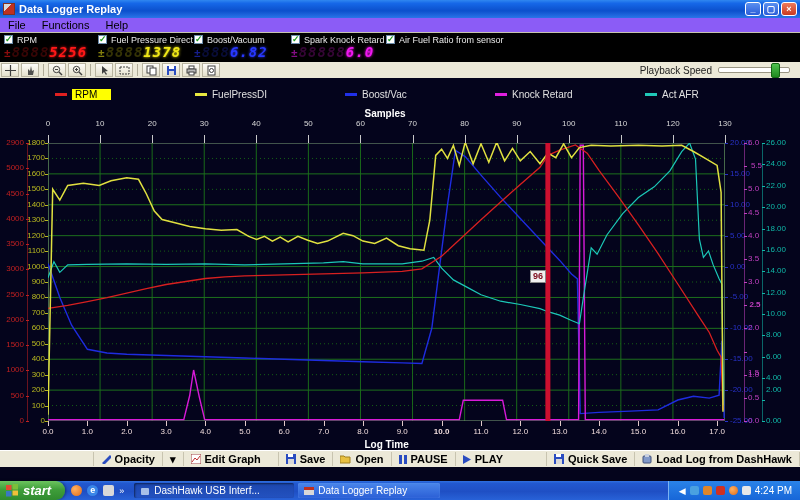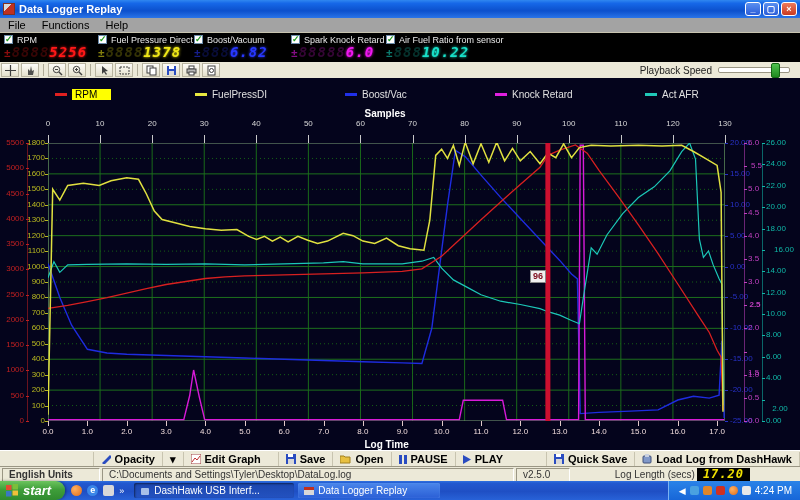--- a/index.html
+++ b/index.html
@@ -7,21 +7,21 @@
 
   
   .titlebar{position:absolute;left:0;top:0;width:800px;height:18px;
     background:linear-gradient(180deg,#3087f0 0%,#1668e8 18%,#0c50cc 60%,#2a74e8 100%);
     display:flex;align-items:center;color:#fff;font-weight:bold;font-size:11px;}
   .titlebar .app-icon{width:12px;height:12px;margin:0 4px 0 3px;background:linear-gradient(135deg,#d8d8d8 0 40%,#c03020 40%);border:1px solid #803020;box-sizing:border-box;}
   .win-btns{margin-left:auto;display:flex;gap:2px;padding-right:3px;}
   .win-btn{width:16px;height:14px;border-radius:3px;border:1px solid #fff;box-sizing:border-box;
     background:linear-gradient(180deg,#5a90f0,#2a5cd8);color:#fff;font-size:9px;line-height:12px;text-align:center;font-weight:bold;}
   .win-btn.close{background:linear-gradient(180deg,#ee7a5a,#c93a22);}
-  .menubar{position:absolute;left:0;top:18px;width:800px;height:14px;background:#a3a3a3;border-bottom:1px solid #c8c4b0;
+  .menubar{position:absolute;left:0;top:18px;width:800px;height:14px;background:#8b5cf6;border-bottom:1px solid #c8c4b0;
     display:flex;align-items:center;font-size:11px;color:#000;}
   .menu-item{padding:0 8px;}
 
   
   .sigpanel{position:absolute;left:0;top:33px;width:800px;height:29px;background:#000;}
   .siggroup{position:absolute;top:1px;}
   .sigrow{display:flex;align-items:center;gap:4px;height:11px;}
   .checkbox{width:9px;height:9px;background:#fff;border:1px solid #6a8aa8;box-sizing:border-box;
     color:#1c9a1c;font-size:9px;line-height:7px;text-align:center;font-weight:bold;}
   .siglabel{color:#e8e8e8;font-size:9px;white-space:nowrap;}
@@ -134,21 +134,20 @@
           <span class="checkbox">✓</span>
           <span class="siglabel">Spark Knock Retard</span>
         </div>
       <div class="sevenseg"><span class="pm" style="color: rgb(240, 24, 240);">±</span><span class="ghost" style="color: rgb(240, 24, 240);">88888</span><span class="lit" style="color: rgb(240, 24, 240); text-shadow: rgb(240, 24, 240) 0px 0px 3px;">6.0</span></div>
     </div>
     <div class="siggroup" style="left:386px">
       <div class="sigrow">
           <span class="checkbox">✓</span>
           <span class="siglabel">Air Fuel Ratio from sensor</span>
         </div>
-      <div class="sevenseg"><span class="pm" style="color: rgb(24, 224, 200);">±</span><span class="ghost" style="color: rgb(24, 224, 200);">888</span><span class="lit" style="color: rgb(24, 224, 200); text-shadow: rgb(24, 224, 200) 0px 0px 3px;">10.22</span></div>
     </div>
   </div>
 
   <div class="toolbar">
     <span class="tbtn">
         <svg width="11" height="11">
           <path d="M5.5 0v11M0 5.5h11" stroke="#404040" stroke-width="1.2"></path>
         </svg>
       </span>
     <span class="tbtn">
@@ -257,21 +256,21 @@
         <div class="ticklab" style="left: 0px; top: 187.364px; color: rgb(192, 32, 32); width: 24px; text-align: right;">3000</div>
         <div class="tickmark" style="left: 26px; top: 191.364px; width: 3px; height: 1px; background: rgb(192, 32, 32);"></div>
         <div class="ticklab" style="left: 0px; top: 162.091px; color: rgb(192, 32, 32); width: 24px; text-align: right;">3500</div>
         <div class="tickmark" style="left: 26px; top: 166.091px; width: 3px; height: 1px; background: rgb(192, 32, 32);"></div>
         <div class="ticklab" style="left: 0px; top: 136.818px; color: rgb(192, 32, 32); width: 24px; text-align: right;">4000</div>
         <div class="tickmark" style="left: 26px; top: 140.818px; width: 3px; height: 1px; background: rgb(192, 32, 32);"></div>
         <div class="ticklab" style="left: 0px; top: 111.545px; color: rgb(192, 32, 32); width: 24px; text-align: right;">4500</div>
         <div class="tickmark" style="left: 26px; top: 115.545px; width: 3px; height: 1px; background: rgb(192, 32, 32);"></div>
         <div class="ticklab" style="left: 0px; top: 86.2727px; color: rgb(192, 32, 32); width: 24px; text-align: right;">5000</div>
         <div class="tickmark" style="left: 26px; top: 90.2727px; width: 3px; height: 1px; background: rgb(192, 32, 32);"></div>
-        <div class="ticklab" style="left: 0px; top: 61px; color: rgb(192, 32, 32); width: 24px; text-align: right;">5500</div>
+        <div class="ticklab" style="left: 0px; top: 61px; color: rgb(192, 32, 32); width: 24px; text-align: right;">2900</div>
         <div class="tickmark" style="left: 26px; top: 65px; width: 3px; height: 1px; background: rgb(192, 32, 32);"></div>
         <div class="ticklab" style="left: 26px; top: 339px; color: rgb(184, 184, 32); width: 19px; text-align: right;">0</div>
         <div class="tickmark" style="left: 45px; top: 343px; width: 3px; height: 1px; background: rgb(184, 184, 32);"></div>
         <div class="ticklab" style="left: 26px; top: 323.556px; color: rgb(184, 184, 32); width: 19px; text-align: right;">100</div>
         <div class="tickmark" style="left: 45px; top: 327.556px; width: 3px; height: 1px; background: rgb(184, 184, 32);"></div>
         <div class="ticklab" style="left: 26px; top: 308.111px; color: rgb(184, 184, 32); width: 19px; text-align: right;">200</div>
         <div class="tickmark" style="left: 45px; top: 312.111px; width: 3px; height: 1px; background: rgb(184, 184, 32);"></div>
         <div class="ticklab" style="left: 26px; top: 292.667px; color: rgb(184, 184, 32); width: 19px; text-align: right;">300</div>
         <div class="tickmark" style="left: 45px; top: 296.667px; width: 3px; height: 1px; background: rgb(184, 184, 32);"></div>
         <div class="ticklab" style="left: 26px; top: 277.222px; color: rgb(184, 184, 32); width: 19px; text-align: right;">400</div>
@@ -347,35 +346,35 @@
         <div class="tickmark" style="left: 744px; top: 134.5px; width: 3px; height: 1px; background: rgb(192, 64, 192);"></div>
         <div class="ticklab" style="left: 748px; top: 107.333px; color: rgb(192, 64, 192); width: 14px; text-align: left;">5.0</div>
         <div class="tickmark" style="left: 744px; top: 111.333px; width: 3px; height: 1px; background: rgb(192, 64, 192);"></div>
         <div class="ticklab" style="left: 748px; top: 84.1667px; color: rgb(192, 64, 192); width: 14px; text-align: right;">5.5</div>
         <div class="tickmark" style="left: 744px; top: 88.1667px; width: 3px; height: 1px; background: rgb(192, 64, 192);"></div>
         <div class="ticklab" style="left: 748px; top: 61px; color: rgb(192, 64, 192); width: 14px; text-align: left;">6.0</div>
         <div class="tickmark" style="left: 744px; top: 65px; width: 3px; height: 1px; background: rgb(192, 64, 192);"></div>
         <div class="axisline" style="left: 762px; top: 65px; height: 278px; background: rgb(16, 184, 168);"></div>
         <div class="ticklab" style="left: 766px; top: 339px; color: rgb(16, 184, 168); width: 28px; text-align: left;">0.00</div>
         <div class="tickmark" style="left: 762px; top: 343px; width: 3px; height: 1px; background: rgb(16, 184, 168);"></div>
-        <div class="ticklab" style="left: 766px; top: 327px; color: rgb(16, 184, 168); width: 28px; text-align: center;">2.00</div>
+        <div class="ticklab" style="left: 766px; top: 308px; color: rgb(16, 184, 168); width: 28px; text-align: left;">2.00</div>
         <div class="tickmark" style="left: 762px; top: 321.615px; width: 3px; height: 1px; background: rgb(16, 184, 168);"></div>
         <div class="ticklab" style="left: 766px; top: 296.231px; color: rgb(16, 184, 168); width: 28px; text-align: left;">4.00</div>
         <div class="tickmark" style="left: 762px; top: 300.231px; width: 3px; height: 1px; background: rgb(16, 184, 168);"></div>
         <div class="ticklab" style="left: 766px; top: 274.846px; color: rgb(16, 184, 168); width: 28px; text-align: left;">6.00</div>
         <div class="tickmark" style="left: 762px; top: 278.846px; width: 3px; height: 1px; background: rgb(16, 184, 168);"></div>
         <div class="ticklab" style="left: 766px; top: 253.462px; color: rgb(16, 184, 168); width: 28px; text-align: left;">8.00</div>
         <div class="tickmark" style="left: 762px; top: 257.462px; width: 3px; height: 1px; background: rgb(16, 184, 168);"></div>
         <div class="ticklab" style="left: 766px; top: 232.077px; color: rgb(16, 184, 168); width: 28px; text-align: left;">10.00</div>
         <div class="tickmark" style="left: 762px; top: 236.077px; width: 3px; height: 1px; background: rgb(16, 184, 168);"></div>
         <div class="ticklab" style="left: 766px; top: 210.692px; color: rgb(16, 184, 168); width: 28px; text-align: left;">12.00</div>
         <div class="tickmark" style="left: 762px; top: 214.692px; width: 3px; height: 1px; background: rgb(16, 184, 168);"></div>
         <div class="ticklab" style="left: 766px; top: 189.308px; color: rgb(16, 184, 168); width: 28px; text-align: left;">14.00</div>
         <div class="tickmark" style="left: 762px; top: 193.308px; width: 3px; height: 1px; background: rgb(16, 184, 168);"></div>
-        <div class="ticklab" style="left: 766px; top: 167.923px; color: rgb(16, 184, 168); width: 28px; text-align: right;">16.00</div>
+        <div class="ticklab" style="left: 766px; top: 167.923px; color: rgb(16, 184, 168); width: 28px; text-align: left;">16.00</div>
         <div class="tickmark" style="left: 762px; top: 171.923px; width: 3px; height: 1px; background: rgb(16, 184, 168);"></div>
         <div class="ticklab" style="left: 766px; top: 146.538px; color: rgb(16, 184, 168); width: 28px; text-align: left;">18.00</div>
         <div class="tickmark" style="left: 762px; top: 150.538px; width: 3px; height: 1px; background: rgb(16, 184, 168);"></div>
         <div class="ticklab" style="left: 766px; top: 125.154px; color: rgb(16, 184, 168); width: 28px; text-align: left;">20.00</div>
         <div class="tickmark" style="left: 762px; top: 129.154px; width: 3px; height: 1px; background: rgb(16, 184, 168);"></div>
         <div class="ticklab" style="left: 766px; top: 103.769px; color: rgb(16, 184, 168); width: 28px; text-align: left;">22.00</div>
         <div class="tickmark" style="left: 762px; top: 107.769px; width: 3px; height: 1px; background: rgb(16, 184, 168);"></div>
         <div class="ticklab" style="left: 766px; top: 82.3846px; color: rgb(16, 184, 168); width: 28px; text-align: left;">24.00</div>
         <div class="tickmark" style="left: 762px; top: 86.3846px; width: 3px; height: 1px; background: rgb(16, 184, 168);"></div>
         <div class="ticklab" style="left: 766px; top: 61px; color: rgb(16, 184, 168); width: 28px; text-align: left;">26.00</div>
@@ -421,21 +420,21 @@
         <div class="ticklab" style="left: 232.802px; top: 350px; color: rgb(240, 220, 220); width: 24px; text-align: center;">5.0</div>
         <div class="tickmark" style="left: 244.802px; top: 343px; width: 1px; height: 5px; background: rgb(224, 200, 200);"></div>
         <div class="ticklab" style="left: 272.163px; top: 350px; color: rgb(240, 220, 220); width: 24px; text-align: center;">6.0</div>
         <div class="tickmark" style="left: 284.163px; top: 343px; width: 1px; height: 5px; background: rgb(224, 200, 200);"></div>
         <div class="ticklab" style="left: 311.523px; top: 350px; color: rgb(240, 220, 220); width: 24px; text-align: center;">7.0</div>
         <div class="tickmark" style="left: 323.523px; top: 343px; width: 1px; height: 5px; background: rgb(224, 200, 200);"></div>
         <div class="ticklab" style="left: 350.884px; top: 350px; color: rgb(240, 220, 220); width: 24px; text-align: center;">8.0</div>
         <div class="tickmark" style="left: 362.884px; top: 343px; width: 1px; height: 5px; background: rgb(224, 200, 200);"></div>
         <div class="ticklab" style="left: 390.244px; top: 350px; color: rgb(240, 220, 220); width: 24px; text-align: center;">9.0</div>
         <div class="tickmark" style="left: 402.244px; top: 343px; width: 1px; height: 5px; background: rgb(224, 200, 200);"></div>
-        <div class="ticklab" style="left: 429.605px; top: 350px; color: rgb(240, 220, 220); width: 24px; text-align: center;">10.0</div>
+        <div class="ticklab" style="left: 429.605px; top: 350px; color: rgb(240, 220, 220); width: 24px; text-align: center; font-weight: bold;">10.0</div>
         <div class="tickmark" style="left: 441.605px; top: 343px; width: 1px; height: 5px; background: rgb(224, 200, 200);"></div>
         <div class="ticklab" style="left: 468.965px; top: 350px; color: rgb(240, 220, 220); width: 24px; text-align: center;">11.0</div>
         <div class="tickmark" style="left: 480.965px; top: 343px; width: 1px; height: 5px; background: rgb(224, 200, 200);"></div>
         <div class="ticklab" style="left: 508.326px; top: 350px; color: rgb(240, 220, 220); width: 24px; text-align: center;">12.0</div>
         <div class="tickmark" style="left: 520.326px; top: 343px; width: 1px; height: 5px; background: rgb(224, 200, 200);"></div>
         <div class="ticklab" style="left: 547.686px; top: 350px; color: rgb(240, 220, 220); width: 24px; text-align: center;">13.0</div>
         <div class="tickmark" style="left: 559.686px; top: 343px; width: 1px; height: 5px; background: rgb(224, 200, 200);"></div>
         <div class="ticklab" style="left: 587.047px; top: 350px; color: rgb(240, 220, 220); width: 24px; text-align: center;">14.0</div>
         <div class="tickmark" style="left: 599.047px; top: 343px; width: 1px; height: 5px; background: rgb(224, 200, 200);"></div>
         <div class="ticklab" style="left: 626.407px; top: 350px; color: rgb(240, 220, 220); width: 24px; text-align: center;">15.0</div>
@@ -546,28 +545,20 @@
       </span>
     <span class="cbtn">
         <svg class="icon-box" width="10" height="10">
           <rect x="1" y="2" width="8" height="7" rx="1" fill="#8098c8" stroke="#40507a"></rect>
           <rect x="3" y="0" width="4" height="3" fill="#c8d0e0"></rect>
         </svg>
         <span>Load Log from DashHawk</span>
       </span>
   </div>
 
-  <div class="statusbar">
-    <span class="status-cell" style="width:84px;font-weight:bold">English Units</span>
-    <span class="status-cell" style="width:398px">C:\Documents and Settings\Tyler\Desktop\DataLog.log</span>
-    <span class="status-cell" style="width:40px">v2.5.0</span>
-    <span style="margin-left:auto">Log Length (secs)</span>
-    <span class="lcd">17.20</span>
-    <span style="width:48px"></span>
-  </div>
 
   <div class="taskbar">
     <span class="startbtn">
       <svg width="13" height="13">
           <rect x="0" y="1" width="5.5" height="5" fill="#e34a33"></rect>
           <rect x="6.5" y="0" width="5.5" height="5.5" fill="#7bbf3a"></rect>
           <rect x="0" y="7" width="5.5" height="5.5" fill="#3a78c2"></rect>
           <rect x="6.5" y="6.5" width="5.5" height="5" fill="#f0c03a"></rect>
         </svg>
       <span>start</span>

